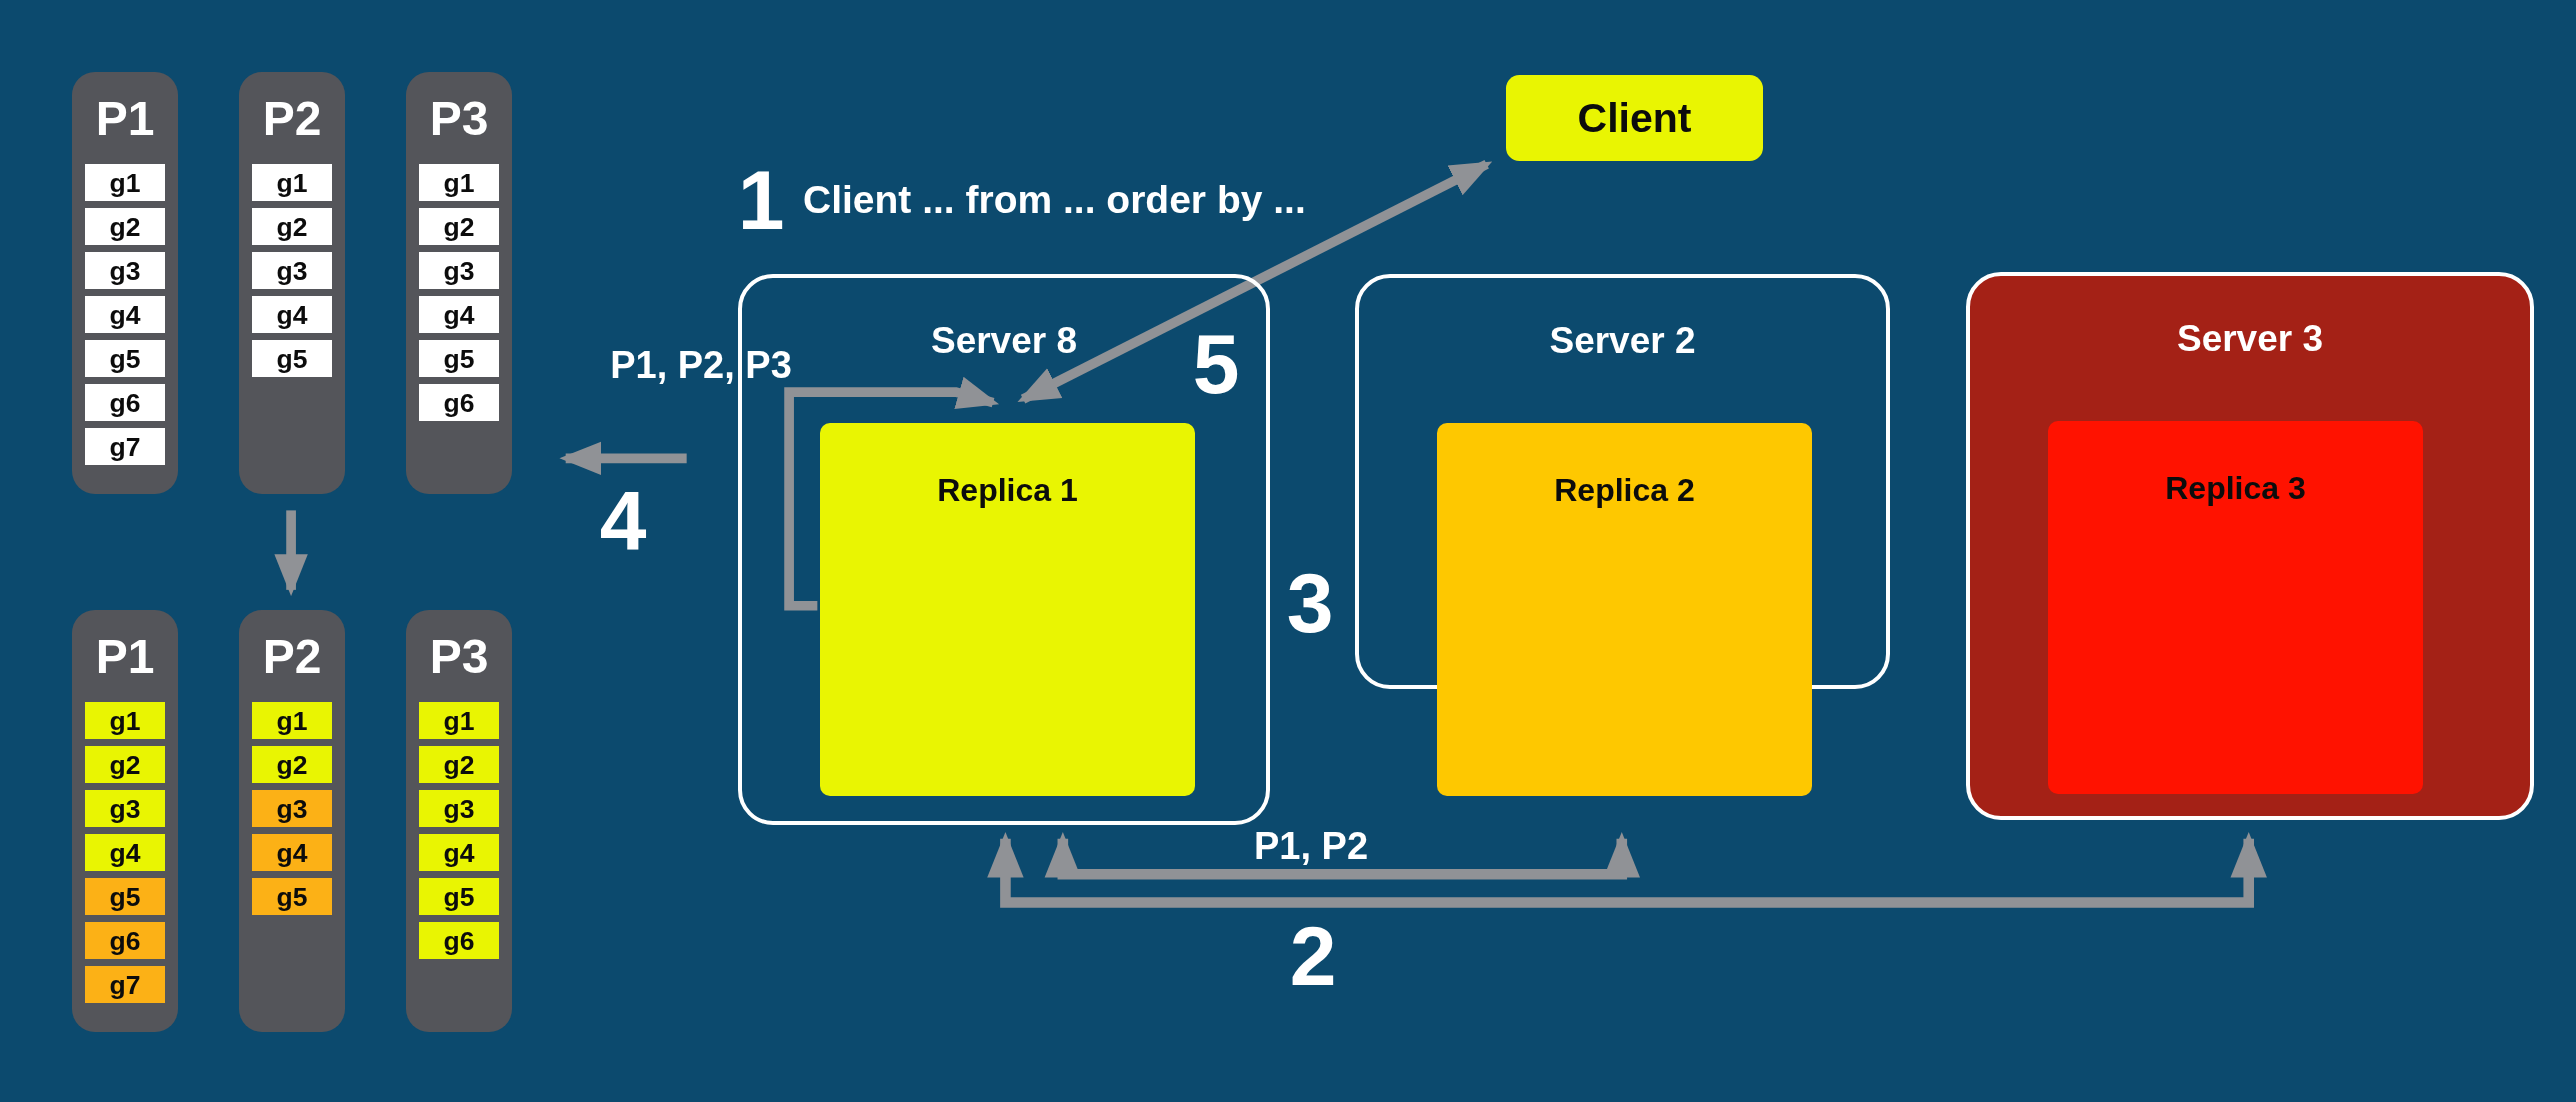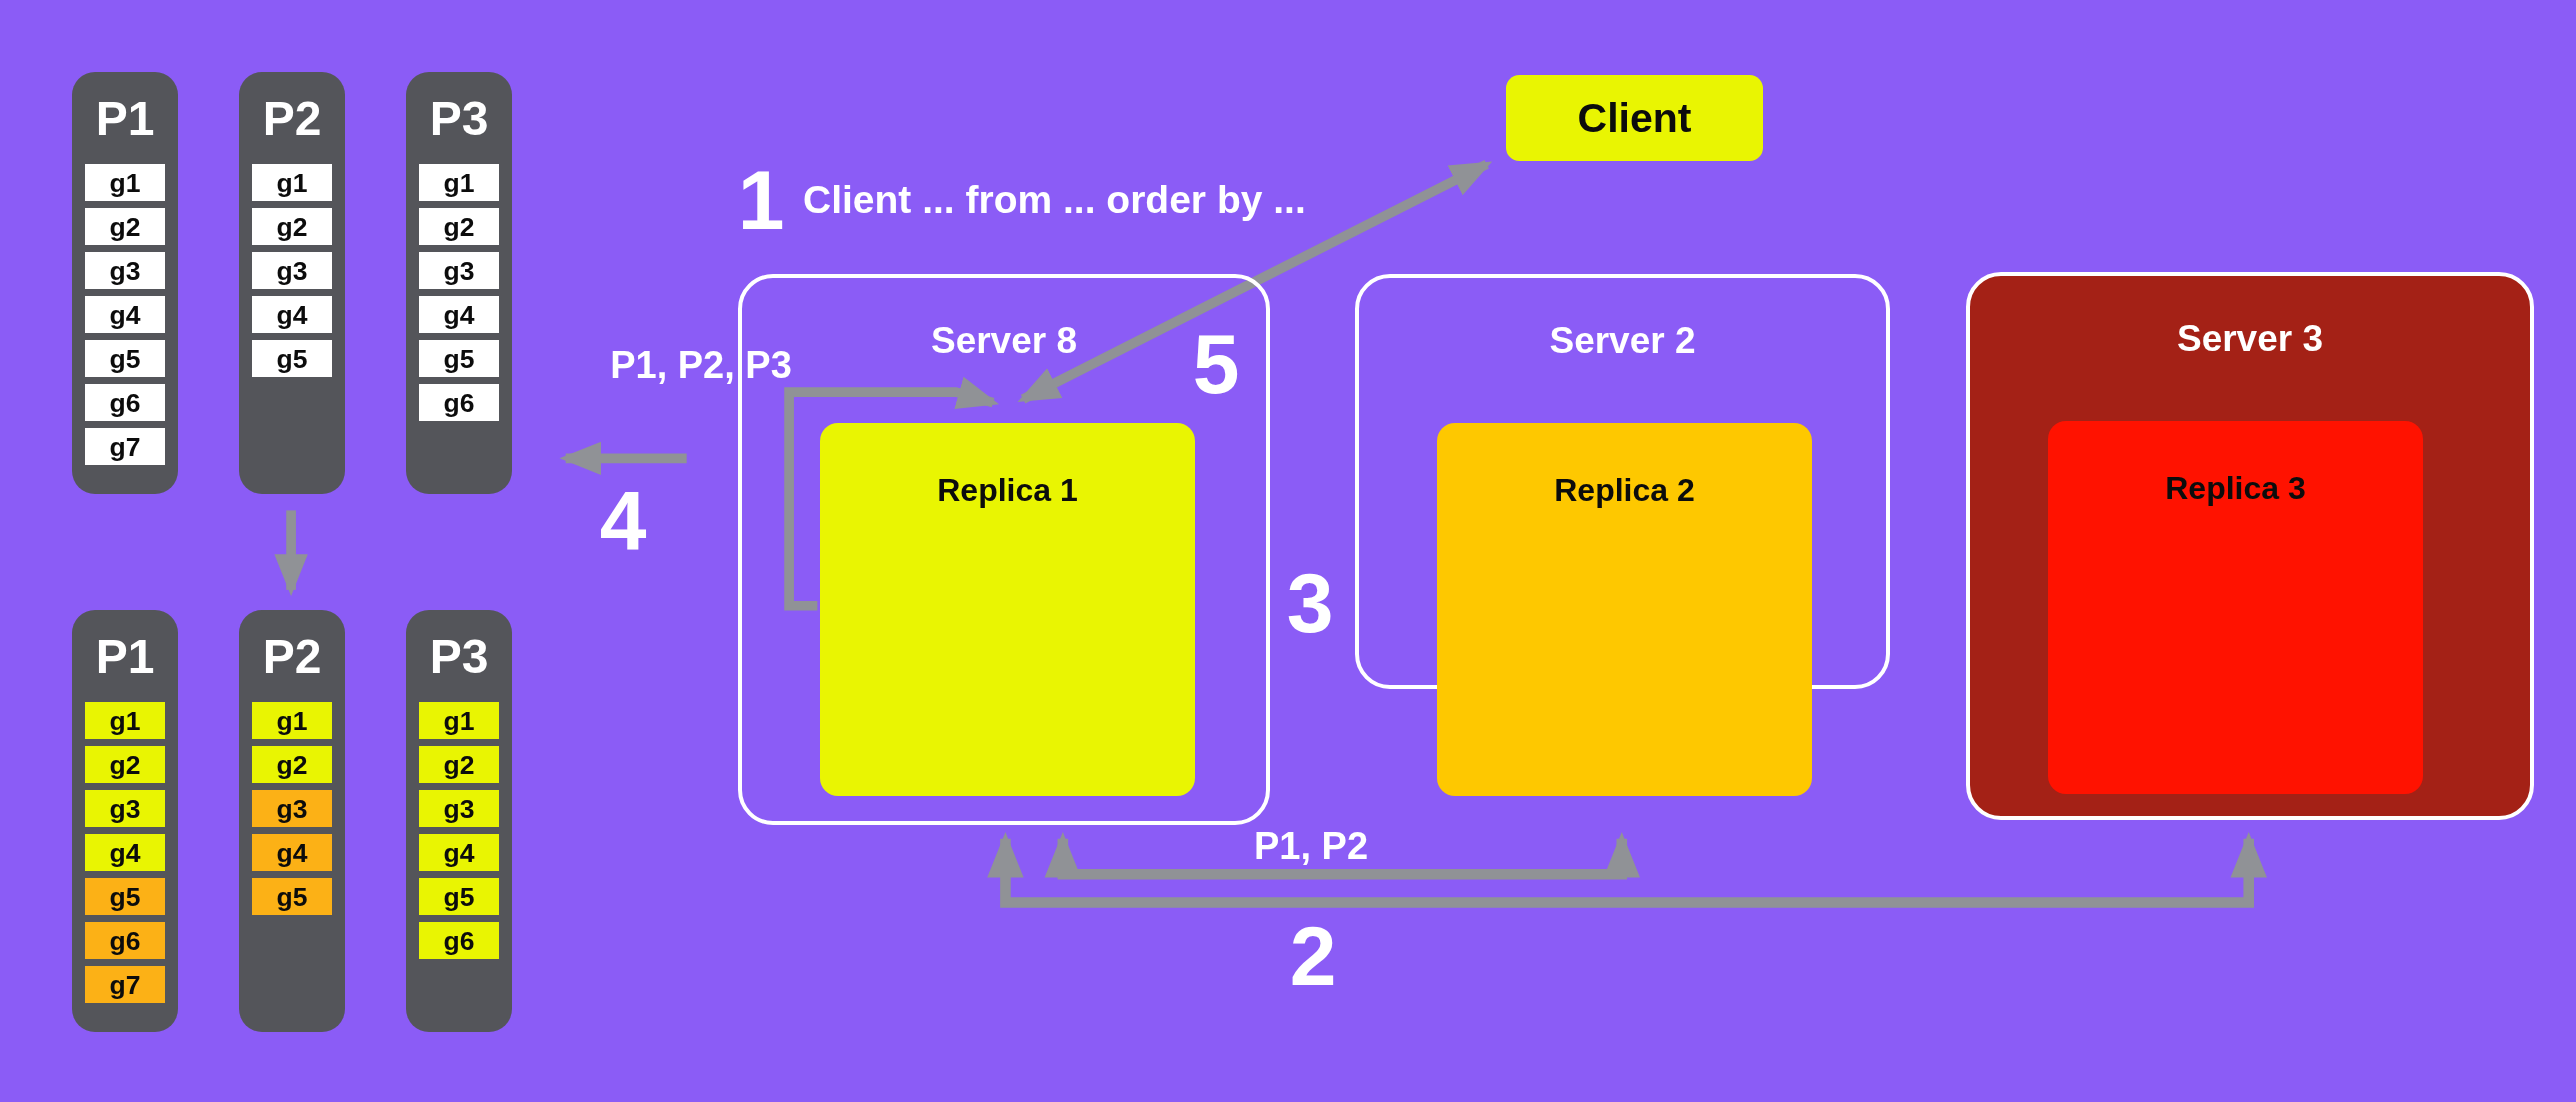--- a/index.html
+++ b/index.html
@@ -1,37 +1,37 @@
 <!DOCTYPE html>
 <html style="font-size:14px"><head>
 <meta charset="utf-8">
 <style>
   html,body{margin:0;padding:0;background:#323334;}
   .stage{
-    position:relative;width:2576px;height:1102px;background:#8b5cf6;
+    position:relative;width:2576px;height:1102px;background:#0c4a6e;
     overflow:hidden;font-family:"Liberation Sans","DejaVu Sans",sans-serif;font-weight:700;
   }
   .arrows{position:absolute;left:0;top:0;}
   .arrow{fill:none;}
   
   .pgroup{position:absolute;display:flex;gap:61px;}
   .pcol{
     width:106px;height:422px;border-radius:23px;background:#54555a;
     display:flex;flex-direction:column;align-items:center;
     padding-top:17.7px;box-sizing:border-box;flex:none;
   }
   .ptitle{font-size:48px;line-height:57px;color:#ffffff;margin-bottom:17.7px;}
   .pcell{
     width:80px;height:37px;margin-bottom:7px;flex:none;
     font-size:26.5px;line-height:38px;color:#0c0c0c;text-align:center;
   }
   
   .server{position:absolute;border:4.4px solid #ffffff;border-radius:35px;box-sizing:border-box;}
   .server-title{position:absolute;left:0;width:100%;text-align:center;top:42px;font-size:37px;color:#ffffff;}
-  .replica{position:absolute;left:78px;top:145px;width:375px;height:373px;border-radius:18px;}
+  .replica{position:absolute;left:78px;top:145px;width:375px;height:373px;border-radius:10px;}
   .replica-label{position:absolute;left:0;width:100%;text-align:center;top:49px;font-size:32px;color:#0c0c0c;}
   #server1{left:738px;top:274px;width:532px;height:551px;}
   #server2{left:1355px;top:274px;width:535px;height:415px;}
   #server3{left:1966px;top:272px;width:568px;height:548px;}
   
   .client{
     position:absolute;left:1506px;top:75px;width:257px;height:86px;border-radius:13.3px;
     display:flex;align-items:center;justify-content:center;font-size:41px;color:#0c0c0c;
   }
   

